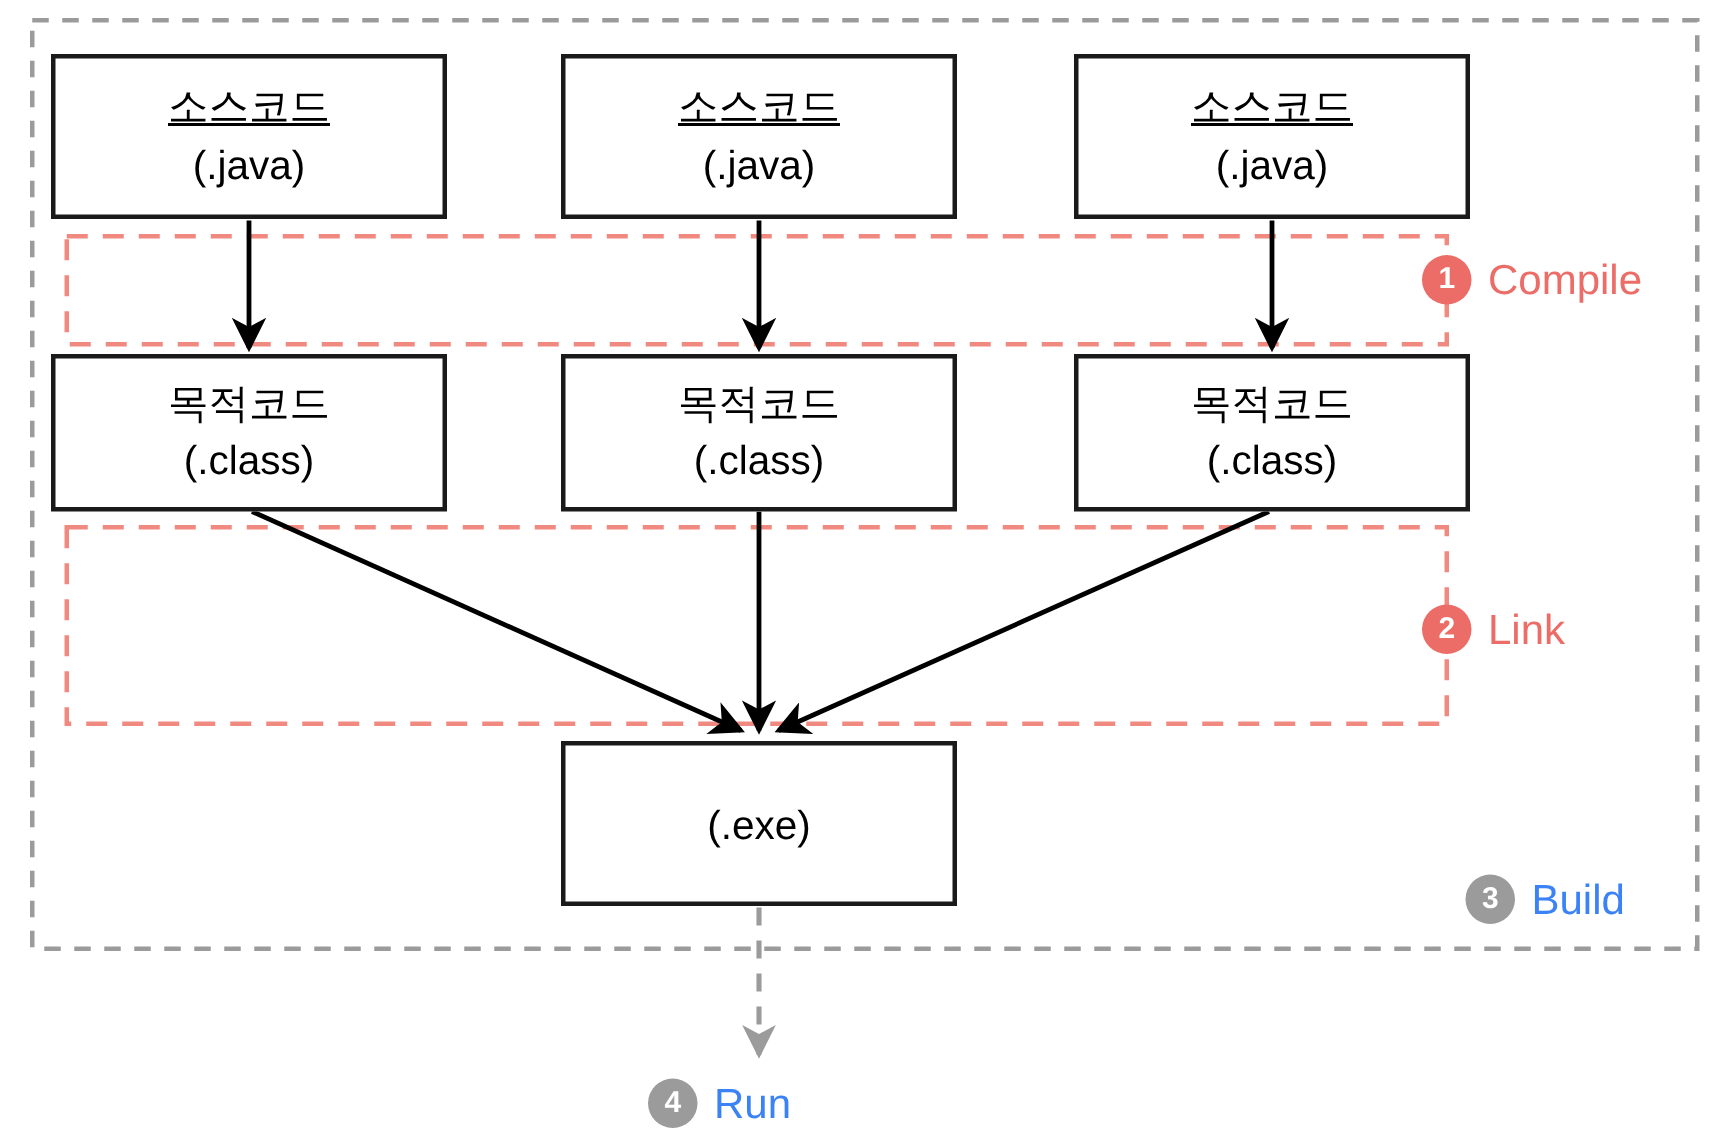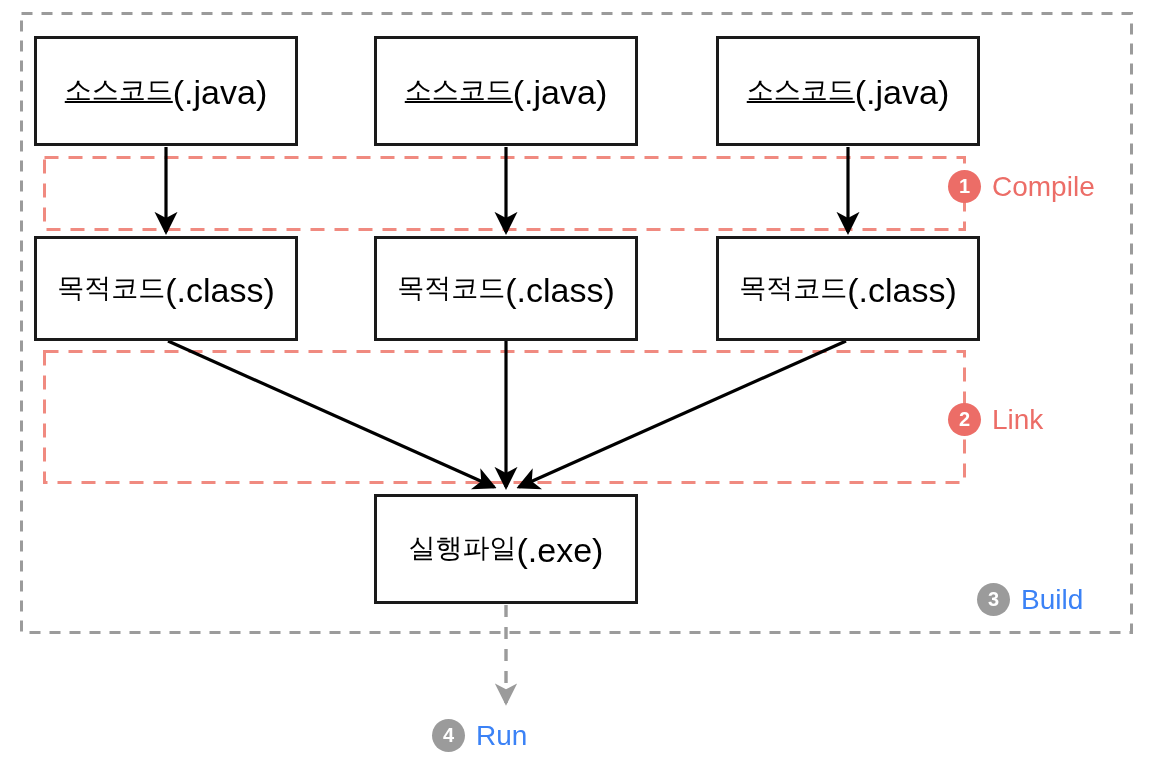--- a/index.html
+++ b/index.html
@@ -27,38 +27,38 @@
     pointer-events: none;
   }
 
   
   .fbox {
     position: absolute;
     box-sizing: border-box;
     border: 3px solid #1a1a1a;
     background: #ffffff;
     display: flex;
-    flex-direction: row;
+    flex-direction: column;
     align-items: center;
     justify-content: center;
     line-height: 1.30;
     color: #000000;
   }
   .fbox .title {
     font-size: 27px;
     letter-spacing: 0px;
     white-space: nowrap;
   }
   .fbox .title.underline {
     text-decoration: underline;
     text-underline-offset: 2px;
     text-decoration-thickness: 2px;
   }
   .fbox .ext {
-    font-size: 34px;
+    font-size: 27px;
     white-space: nowrap;
     margin-top: 3px;
   }
 
   
   .step {
     position: absolute;
     display: flex;
     align-items: center;
     gap: 11px;
@@ -144,21 +144,20 @@
     <div class="title">목적코드</div>
     <div class="ext">(.class)</div>
   </div>
 
   <div class="fbox" style="left:716px; top:236px; width:264px; height:105px;">
     <div class="title">목적코드</div>
     <div class="ext">(.class)</div>
   </div>
 
   <div class="fbox" style="left:374px; top:494px; width:264px; height:110px;">
-    <div class="title">실행파일</div>
     <div class="ext">(.exe)</div>
   </div>
 
   <div class="step red" style="left:948px; top:170px;">
     <div class="badge">1</div>
     <div class="slabel">Compile</div>
   </div>
 
   <div class="step red" style="left:948px; top:403px;">
     <div class="badge">2</div>

